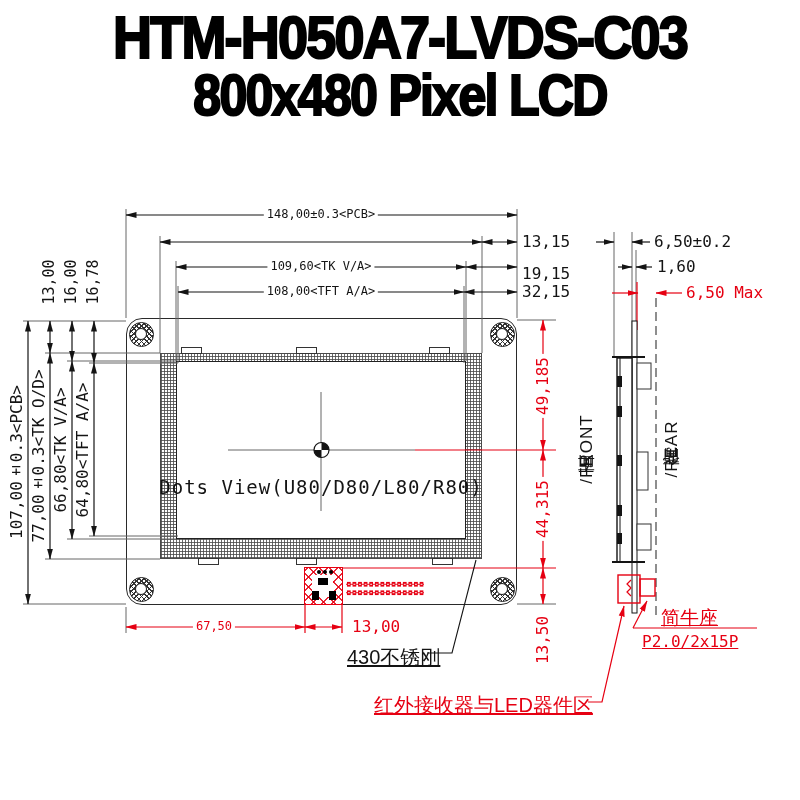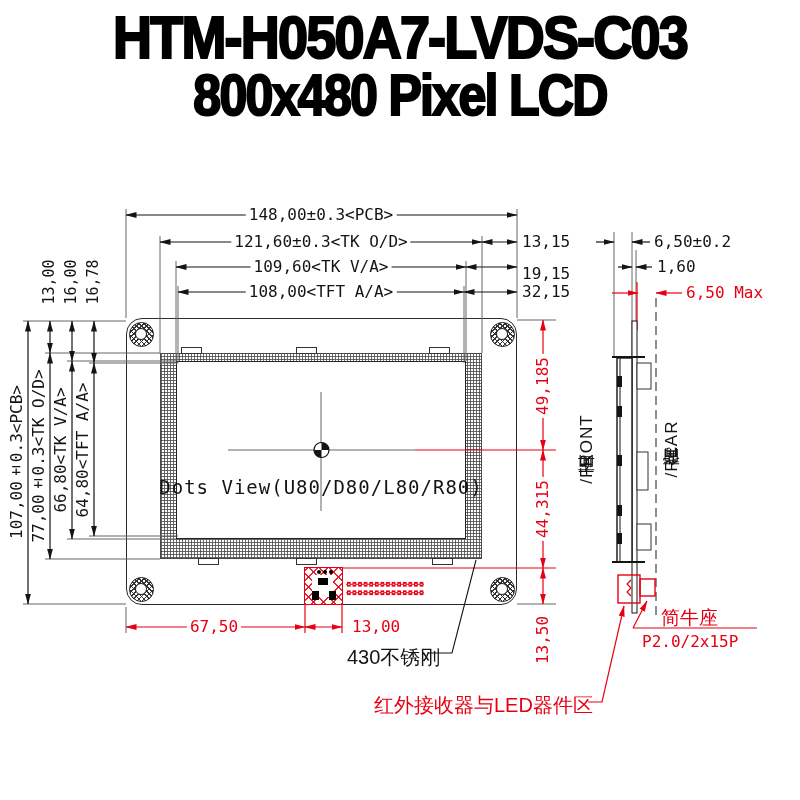--- a/index.html
+++ b/index.html
@@ -1,19 +1,19 @@
 <!DOCTYPE html>
 <html style="--red: #e60012; --ink: #141414; --gray: #666666;"><head>
 <meta charset="utf-8">
 <style>
   :root { --red:#e60012; --ink:#141414; --gray:#666; }
   html,body { margin:0; padding:0; background:#fff; }
   #canvas { position:relative; width:800px; height:800px; background:#fff; overflow:hidden;
             font-family:"DejaVu Sans Mono","Liberation Mono",monospace; color:var(--ink); }
-  .abs { position:absolute; }
+  .abs { position:absolute;text-decoration:underline; }
   
   .t1,.t2 { position:absolute; left:0; right:0; text-align:center;
             font-family:"Liberation Sans","DejaVu Sans",sans-serif; font-weight:bold;
             color:#000; -webkit-text-stroke:2.2px #000; line-height:1; white-space:nowrap; }
   .t1 { top:8px;  font-size:60px; letter-spacing:-2px; transform:scaleX(.9);  }
   .t2 { top:67px; font-size:57px; letter-spacing:-2px; transform:scaleX(.88); }
   
   .pcb  { left:126px; top:318px; width:391px; height:287px; border:1.6px solid #2a2a2a; border-radius:16px; box-sizing:border-box; }
   .hole { width:25px; height:25px; border:1.5px solid #1a1a1a; border-radius:50%; box-sizing:border-box;
           background:repeating-linear-gradient(45deg,#333 0 1.2px,transparent 1.2px 3.6px),
@@ -29,21 +29,21 @@
           background:repeating-linear-gradient(45deg,rgba(230,0,18,.85) 0 1.4px,transparent 1.4px 7px),
                      repeating-linear-gradient(-45deg,rgba(230,0,18,.85) 0 1.4px,transparent 1.4px 7px); }
   .conn .w { position:absolute; left:7px; top:7px; width:21px; height:22px; background:#fff; }
   .conn .d { position:absolute; width:4px; height:4px; border-radius:50%; background:#000; top:2px; }
   .conn .b { position:absolute; width:7px; height:9px; background:#000; bottom:4px; }
   .conn .m { position:absolute; left:13px; top:10px; width:10px; height:7px; background:#000; }
   .led  { left:346px; top:580px; width:78px; height:17px;
           background-image:radial-gradient(2.6px circle at center,#fff 0 1px,var(--red) 1px 2.4px,transparent 2.5px);
           background-size:5.6px 8.5px; }
   
-  .dt  { position:absolute; font-size:16px; white-space:nowrap; background:#fff; padding:0 3px;
+  .dt  { position:absolute; font-size:12px; white-space:nowrap; background:#fff; padding:0 3px;
          transform:translate(-50%,-50%); line-height:1.1;text-align:center; }
   .dtl { position:absolute; font-size:16px; white-space:nowrap; transform:translate(0,-50%); line-height:1.1; }
   .vt  { position:absolute; font-size:16px; white-space:nowrap; background:#fff; padding:3px 0;
          writing-mode:vertical-rl; transform:translate(-50%,-50%) rotate(180deg); line-height:1.05; }
   .sc  { position:absolute; font-size:19px; letter-spacing:1px; white-space:nowrap; transform:translate(-50%,-50%); }
   .red { color:var(--red); }
   .cjk { font-family:"Liberation Sans","DejaVu Sans",sans-serif; }
   .vtl { position:absolute; font-size:17px; white-space:nowrap; writing-mode:vertical-rl;
          transform:translate(-50%,-50%) rotate(180deg); font-family:"Liberation Sans",sans-serif; letter-spacing:1px; }
   svg.ov { position:absolute; left:0; top:0; pointer-events:none; }
@@ -203,21 +203,20 @@
     <g>
       <circle cx="321.5" cy="450" r="7.5" fill="#fff" stroke="#141414" stroke-width="1.2"></circle>
       <path d="M321.5,450 L321.5,442.5 A7.5,7.5 0 0 1 329,450 Z" fill="#141414"></path>
       <path d="M321.5,450 L321.5,457.5 A7.5,7.5 0 0 1 314,450 Z" fill="#141414"></path>
     </g>
   </svg>
 
   <span class="sc" style="left:321px;top:487px">Dots View(U80/D80/L80/R80)</span>
 
   <span class="dt" style="left:321px;top:215px">148,00±0.3&lt;PCB&gt;</span>
-  <span class="dt" style="left:321px;top:242px">121,60±0.3&lt;TK O/D&gt;</span>
   <span class="dt" style="left:321px;top:267px">109,60&lt;TK V/A&gt;</span>
   <span class="dt" style="left:321px;top:292px">108,00&lt;TFT A/A&gt;</span>
   <span class="dtl" style="left:522px;top:242px">13,15</span>
   <span class="dtl" style="left:522px;top:274px">19,15</span>
   <span class="dtl" style="left:522px;top:292px">32,15</span>
 
   <span class="dtl" style="left:654px;top:242px">6,50±0.2</span>
   <span class="dtl" style="left:657px;top:267px">1,60</span>
   <span class="dtl red" style="left:686px;top:293px">6,50 Max</span>
 

